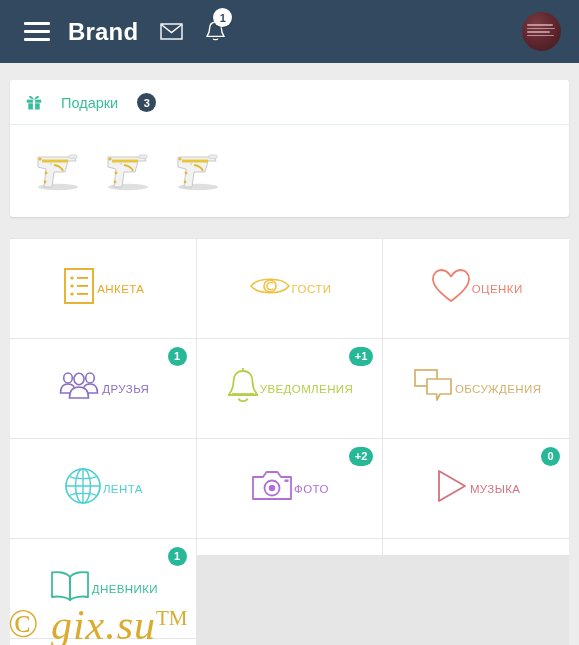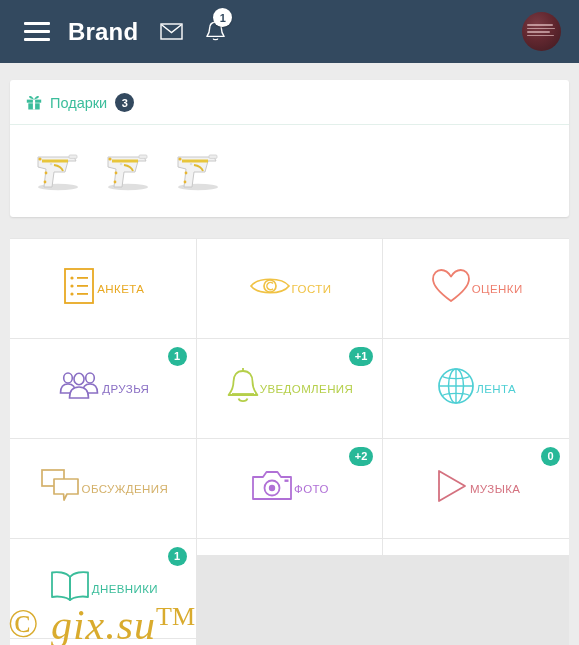--- a/index.html
+++ b/index.html
@@ -87,21 +87,21 @@
 
   
   .card {
     background: #ffffff;
     border-radius: 3px;
     box-shadow: 0 1px 2px rgba(0,0,0,.10);
   }
   .card-head {
     display: flex;
     align-items: center;
-    gap: 8px;
+    gap: 19px;
     padding: 13px 16px 12px 16px;
     border-bottom: 1px solid #e3f0eb;
   }
   .card-head .gift-icon { display: flex; align-items: center; }
   .card-title {
     color: #3bbd9b;
     font-size: 14.5px;
   }
   .count-badge {
     background: #33495f;
@@ -188,21 +188,21 @@
     text-shadow: 0 1px 0 rgba(255,255,255,.5);
   }
   .watermark .c {
     font-style: normal;
     font-size: 40px;
     vertical-align: 2px;
   }
   .watermark .tm {
     font-style: normal;
     font-family: "Liberation Serif", serif;
-    font-size: 26px;
+    font-size: 21px;
     vertical-align: 14px;
     letter-spacing: 0;
   }
   .wrap { position: relative; width: 579px; height: 645px; overflow: hidden; }
 </style>
 </head>
 <body>
 
 <div class="wrap">
 
@@ -362,43 +362,43 @@
             <path d="M17 5 L17 2" stroke="#b5cf4a" stroke-width="1.8"></path>
             <path d="M12.6 32.6 C13.6 36 20.4 36 21.4 32.6" fill="none" stroke="#b5cf4a" stroke-width="1.8"></path>
             <path d="M6 28.3 L28 28.3" stroke="#b5cf4a" stroke-width="2.4"></path>
           </svg>
         </span>
         <span class="lbl" style="color:#b5cf4a">Уведомления</span>
       </div>
 
       <div class="tile">
         <span class="ic">
+          <svg width="44" height="38" viewBox="0 0 44 38">
+            <rect x="4" y="3" width="22" height="16" fill="#ffffff" stroke="#d4b16a" stroke-width="1.7"></rect>
+            <path d="M16 12 L40 12 L40 27 L29 27 L26 33 L25.6 27 L16 27 Z" fill="#ffffff" stroke="#d4b16a" stroke-width="1.7" stroke-linejoin="round"></path>
+          </svg>
+        </span>
+        <span class="lbl" style="color:#d4b16a">Обсуждения</span>
+      </div>
+
+      <div class="tile">
+        <span class="ic">
           <svg width="40" height="40" viewBox="0 0 40 40">
             <circle cx="20" cy="20" r="17" fill="none" stroke="#4ecfd4" stroke-width="1.7"></circle>
             <ellipse cx="20" cy="20" rx="7.5" ry="17" fill="none" stroke="#4ecfd4" stroke-width="1.5"></ellipse>
             <line x1="3" y1="20" x2="37" y2="20" stroke="#4ecfd4" stroke-width="1.5"></line>
             <path d="M6.5 10.5 C11 13.3 29 13.3 33.5 10.5" fill="none" stroke="#4ecfd4" stroke-width="1.4"></path>
             <path d="M6.5 29.5 C11 26.7 29 26.7 33.5 29.5" fill="none" stroke="#4ecfd4" stroke-width="1.4"></path>
             <line x1="20" y1="3" x2="20" y2="37" stroke="#4ecfd4" stroke-width="1.4"></line>
           </svg>
         </span>
         <span class="lbl" style="color:#4ecfd4">Лента</span>
       </div>
 
       <div class="tile">
-        <span class="ic">
-          <svg width="44" height="38" viewBox="0 0 44 38">
-            <rect x="4" y="3" width="22" height="16" fill="#ffffff" stroke="#d4b16a" stroke-width="1.7"></rect>
-            <path d="M16 12 L40 12 L40 27 L29 27 L26 33 L25.6 27 L16 27 Z" fill="#ffffff" stroke="#d4b16a" stroke-width="1.7" stroke-linejoin="round"></path>
-          </svg>
-        </span>
-        <span class="lbl" style="color:#d4b16a">Обсуждения</span>
-      </div>
-
-      <div class="tile">
         <span class="tbadge">+2</span>
         <span class="ic">
           <svg width="44" height="36" viewBox="0 0 44 36">
             <path d="M3 9 L13 9 L16.5 4 L27.5 4 L31 9 L41 9 L41 31 L3 31 Z" fill="none" stroke="#b070d6" stroke-width="1.8" stroke-linejoin="round"></path>
             <circle cx="22" cy="20" r="7.5" fill="none" stroke="#b070d6" stroke-width="1.8"></circle>
             <circle cx="22" cy="20" r="3.2" fill="#b070d6"></circle>
             <rect x="34.5" y="11.5" width="4" height="2.4" fill="#b070d6"></rect>
           </svg>
         </span>
         <span class="lbl" style="color:#b070d6">Фото</span>

